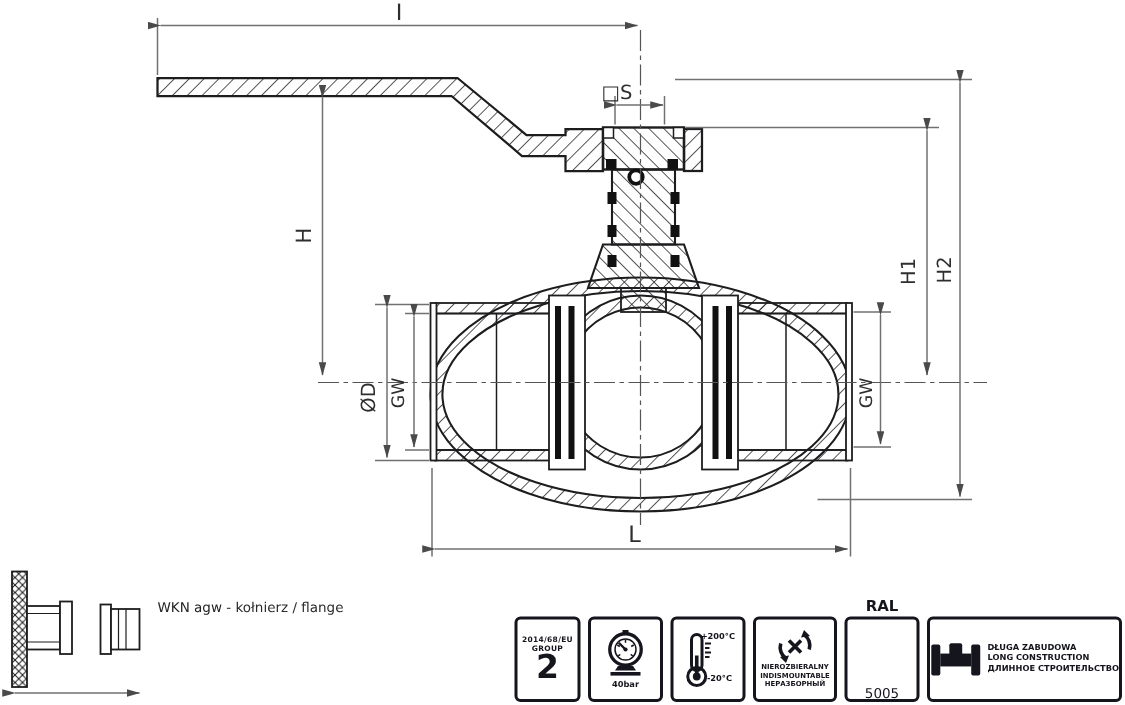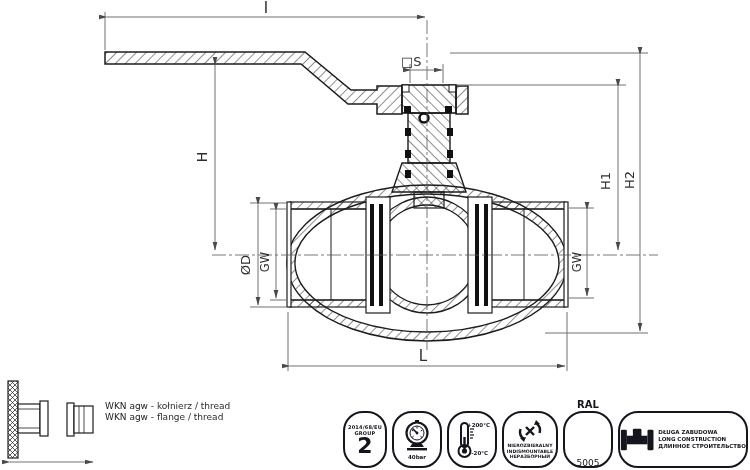--- a/index.html
+++ b/index.html
@@ -7,21 +7,21 @@
     position:relative;width:750px;height:470px;background:#ffffff;overflow:hidden;
     font-family:"DejaVu Sans","Liberation Sans",sans-serif;
   }
   #drawing{position:absolute;left:0;top:0;}
   
   .wkn-caption{position:absolute;left:105px;top:401px;font-size:9px;line-height:10.5px;color:#2b2b2b;}
   .wkn-caption b{font-weight:normal;color:#222;}
   
   .badge{
     position:absolute;top:411px;height:57px;box-sizing:border-box;
-    border:2.5px solid #15151d;border-radius:20px;background:#fff;color:#15151d;
+    border:2.5px solid #15151d;border-radius:4px;background:#fff;color:#15151d;
     display:flex;align-items:center;justify-content:center;
   }
   .badge .col{display:flex;flex-direction:column;align-items:center;justify-content:center;}
   .b-tiny{font-size:5px;font-weight:bold;letter-spacing:.2px;line-height:6px;text-align:center;white-space:nowrap;}
   .b-num{font-size:22px;font-weight:bold;line-height:20px;}
   .b-val{font-size:5.5px;font-weight:bold;margin-top:1px;}
   .b-ral1{font-size:10px;font-weight:bold;line-height:11px;}
   .b-ral2{font-size:9px;line-height:10px;margin-top:48px;}
   .b-cap{font-size:4.6px;font-weight:bold;line-height:5.5px;text-align:center;margin-top:2px;white-space:nowrap;}
   .b-lines{display:flex;flex-direction:column;align-items:flex-start;margin-left:4px;}
@@ -173,22 +173,21 @@
       <rect x="40" y="401" width="8" height="35" fill="#ffffff" stroke="#1d1d1f" stroke-width="1.2"></rect>
       <rect x="67" y="403" width="7" height="33" fill="#ffffff" stroke="#1d1d1f" stroke-width="1.2"></rect>
       <rect x="74" y="406" width="19" height="27" fill="#ffffff" stroke="#1d1d1f" stroke-width="1.2"></rect>
       <line x1="79" y1="406" x2="79" y2="433" stroke="#1d1d1f" stroke-width="0.8"></line>
       <line x1="84" y1="406" x2="84" y2="433" stroke="#1d1d1f" stroke-width="0.8"></line>
       <line x1="10" y1="462" x2="93" y2="462" stroke="#707070" stroke-width="1" marker-start="url(#ma)" marker-end="url(#ma)"></line>
     </g>
   </svg>
 
   <div class="wkn-caption">
-    <div><b>WKN agw</b><span> - kołnierz / thread</span></div>
-    <div><b>WKN agw</b><span> - flange / thread</span></div>
+    <div><b>WKN agw</b><span> - kołnierz / flange</span></div>
   </div>
 
   <div class="badge" style="left:343px;width:44px;">
     <div class="col">
       <div class="b-tiny">2014/68/EU</div>
       <div class="b-tiny">GROUP</div>
       <div class="b-num">2</div>
     </div>
   </div>
 

